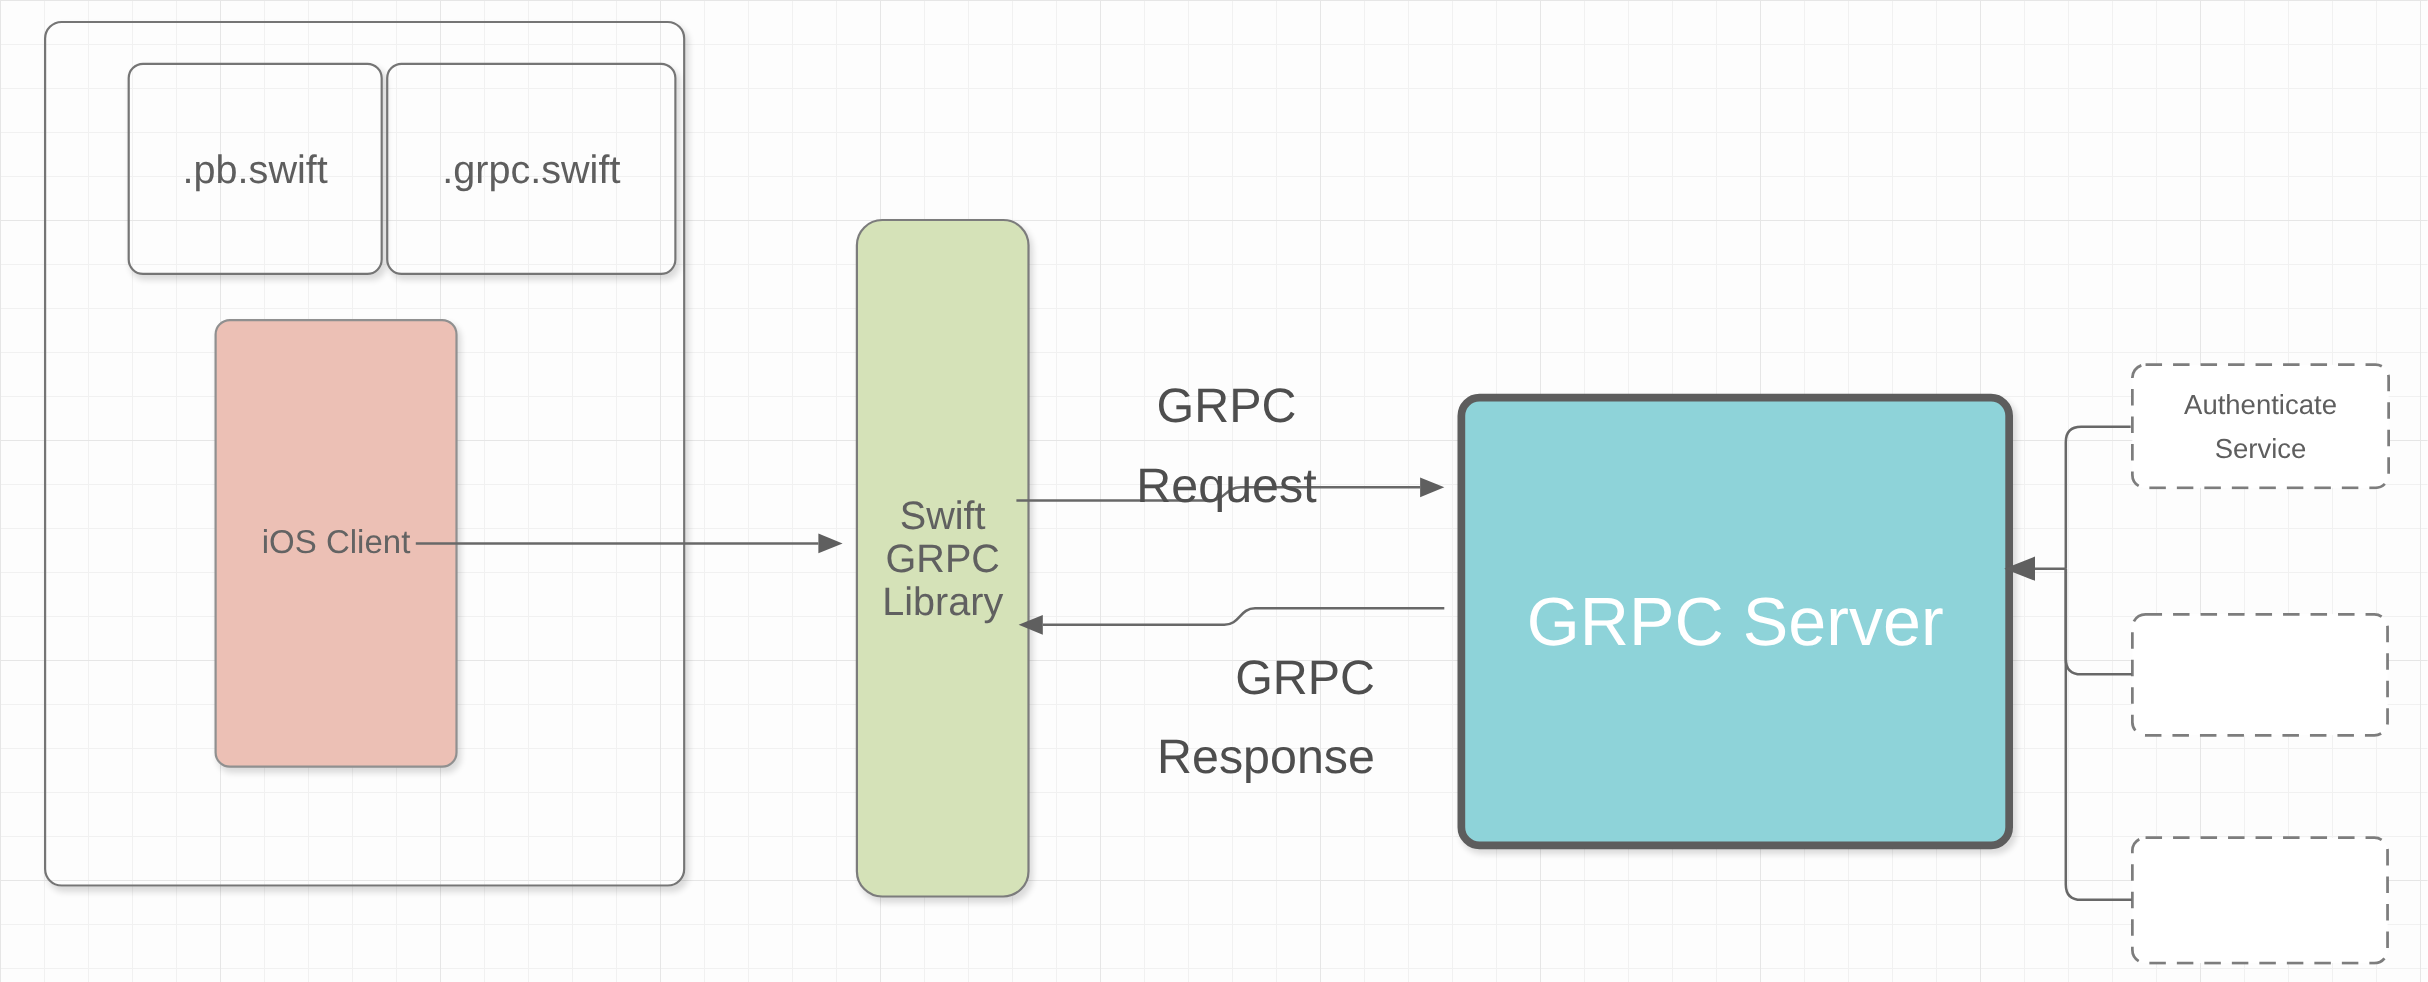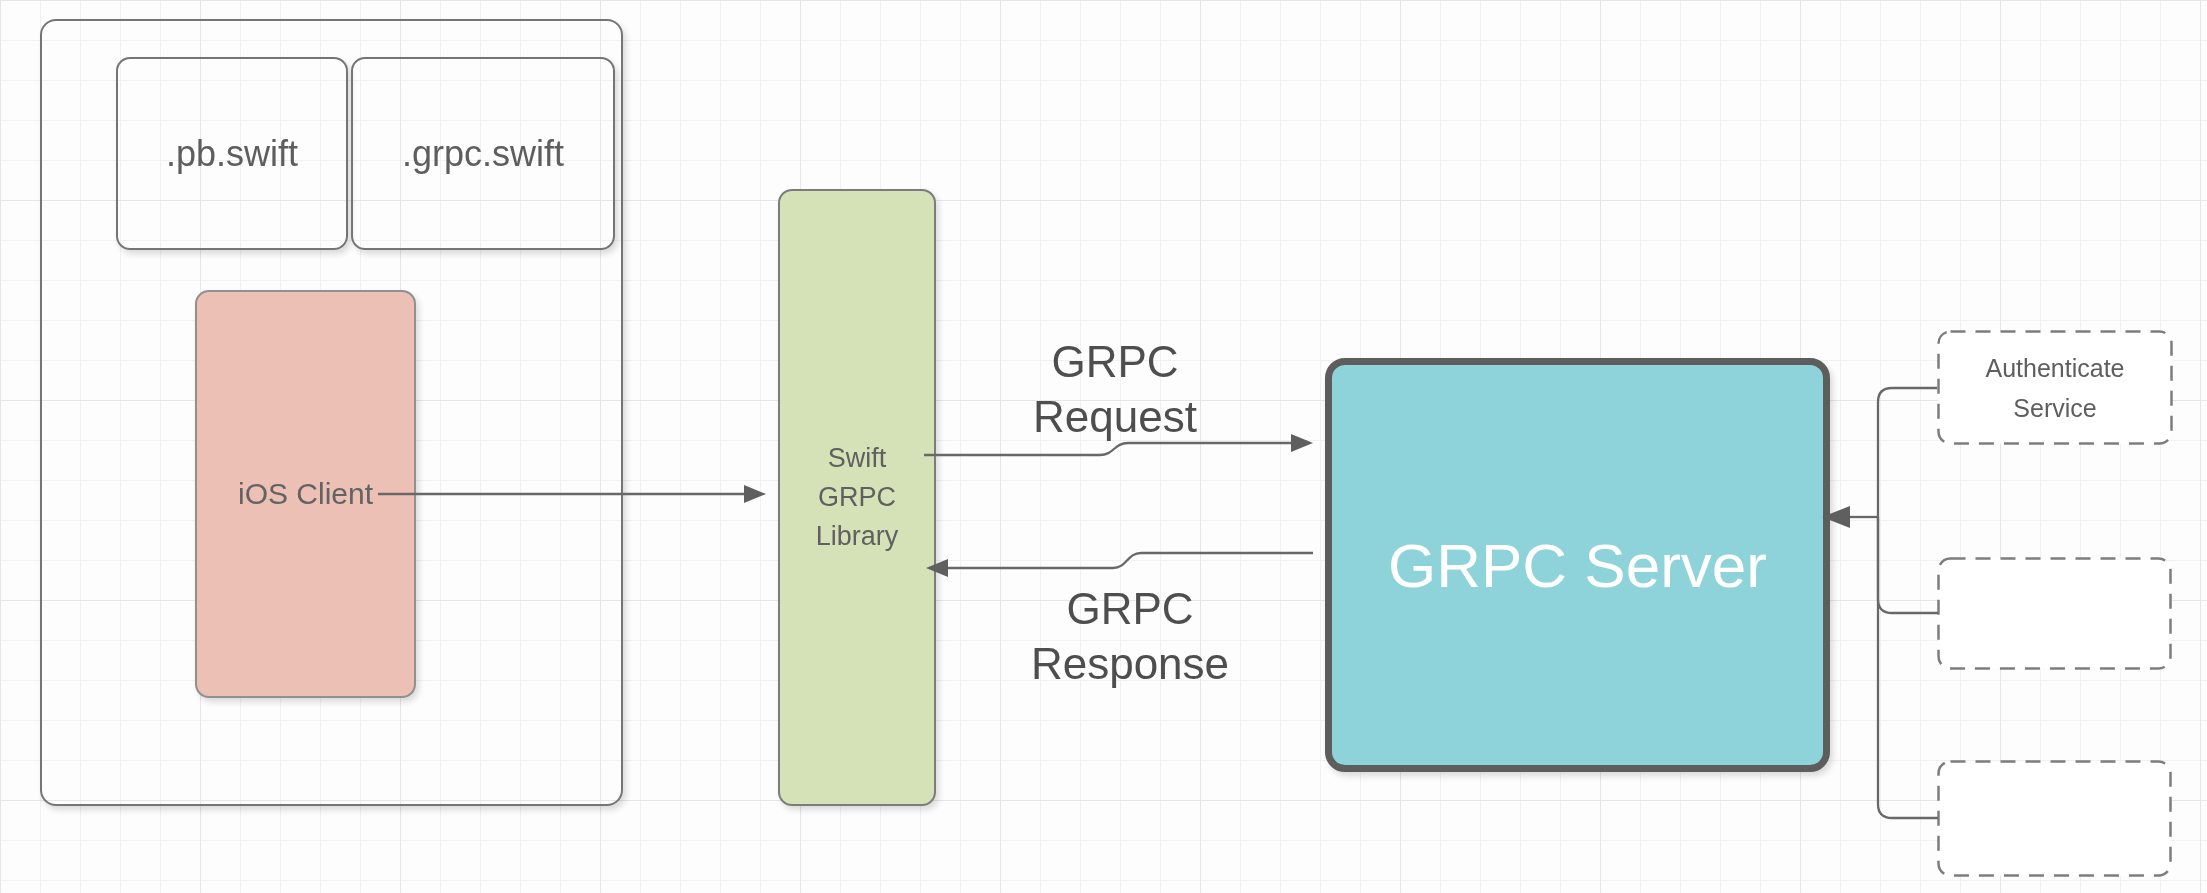--- a/index.html
+++ b/index.html
@@ -29,46 +29,46 @@
   }
   .file-box.pb{left:104px;width:232px;}
   .file-box.grpc{left:339px;width:264px;}
 
   .ios-box{
     left:183px;top:290px;width:221px;height:408px;
     background:#ecc0b5;border:2px solid #909090;border-radius:14px;
     color:#636363;font-size:30px;
   }
   .lib-box{
-    left:766px;top:189px;width:158px;height:617px;
-    background:#d5e2b8;border:2px solid #7c7c7c;border-radius:14px;
-    color:#606060;font-size:27px;line-height:39px;
+    left:766px;top:199px;width:158px;height:617px;
+    background:#d5e2b8;border:2px solid #7c7c7c;border-radius:24px;
+    color:#606060;font-size:36px;line-height:39px;
   }
   .lib-box .label{width:110px;}
   .server-box{
     left:1313px;top:358px;width:505px;height:414px;
     background:#8ed3d9;border:7px solid #5d5d5d;border-radius:20px;
     color:#ffffff;font-size:62px;
   }
 
   .service-box{
     left:1937px;width:236px;color:#5e5e5e;font-size:25px;line-height:40px;
   }
   .service-box .label{position:relative;width:205px;}
   .service-box svg{position:absolute;left:0;top:0;}
   .service-box.auth{top:330px;height:115px;}
   .service-box.profile{top:557px;height:113px;}
   .service-box.gamification{top:760px;height:117px;}
 
   .edge-label{
     position:absolute;text-align:center;color:#4e4e4e;
-    font-size:44px;line-height:55px;
+    font-size:44px;line-height:72px;
   }
   .edge-label.request{left:1005px;top:334px;width:220px;}
-  .edge-label.response{left:1010px;top:581px;width:240px;}
+  .edge-label.response{left:1010px;top:581px;width:240px;text-align:right;}
 
   svg.connectors{position:absolute;left:0;top:0;z-index:3;pointer-events:none;}
   .node{z-index:1;}
   .edge-label{z-index:4;}
 </style>
 </head>
 <body>
 
 <div class="canvas">
 

